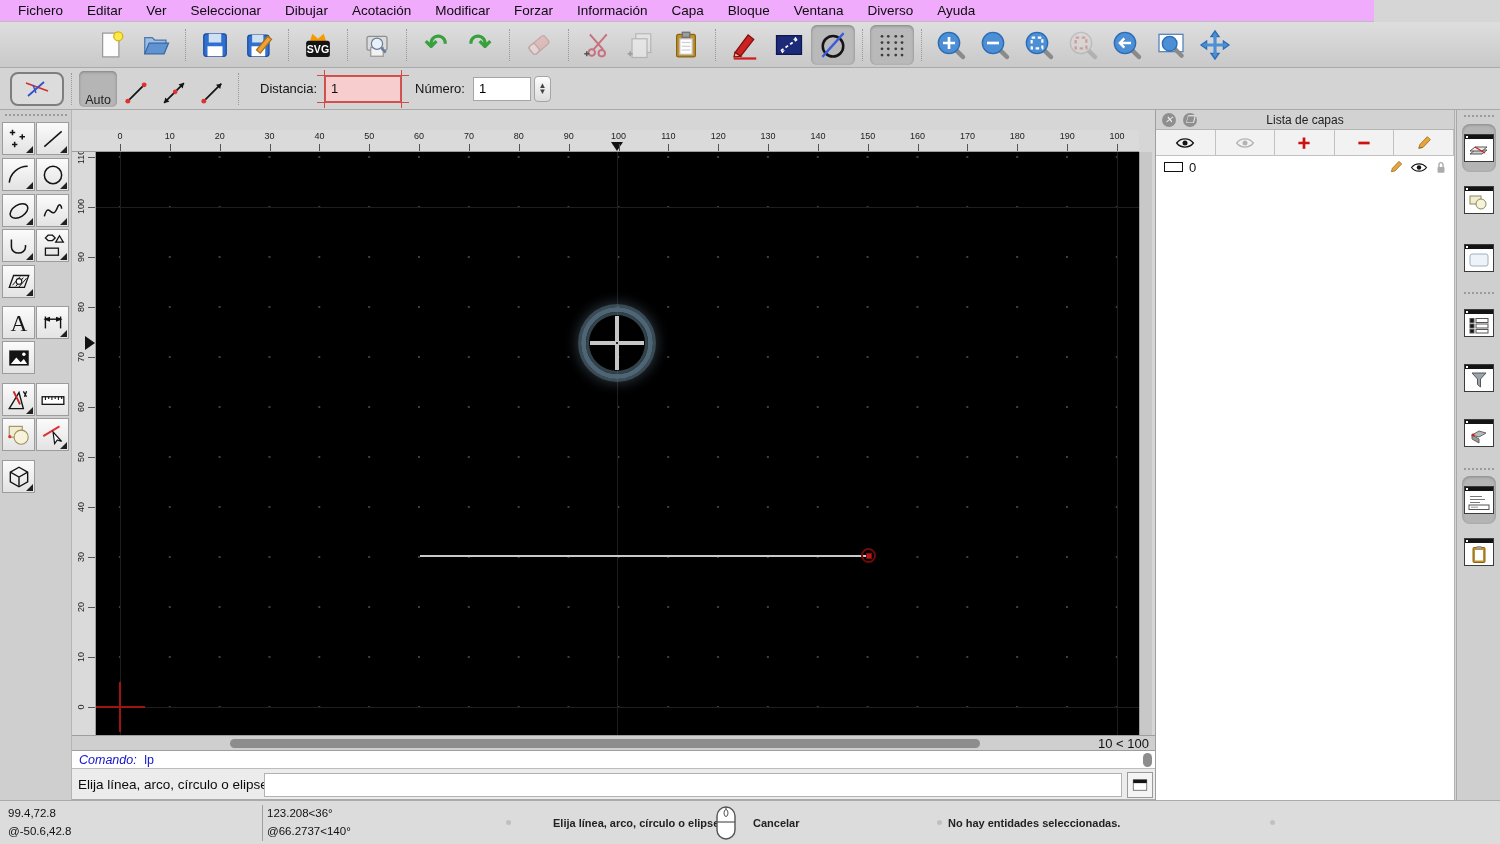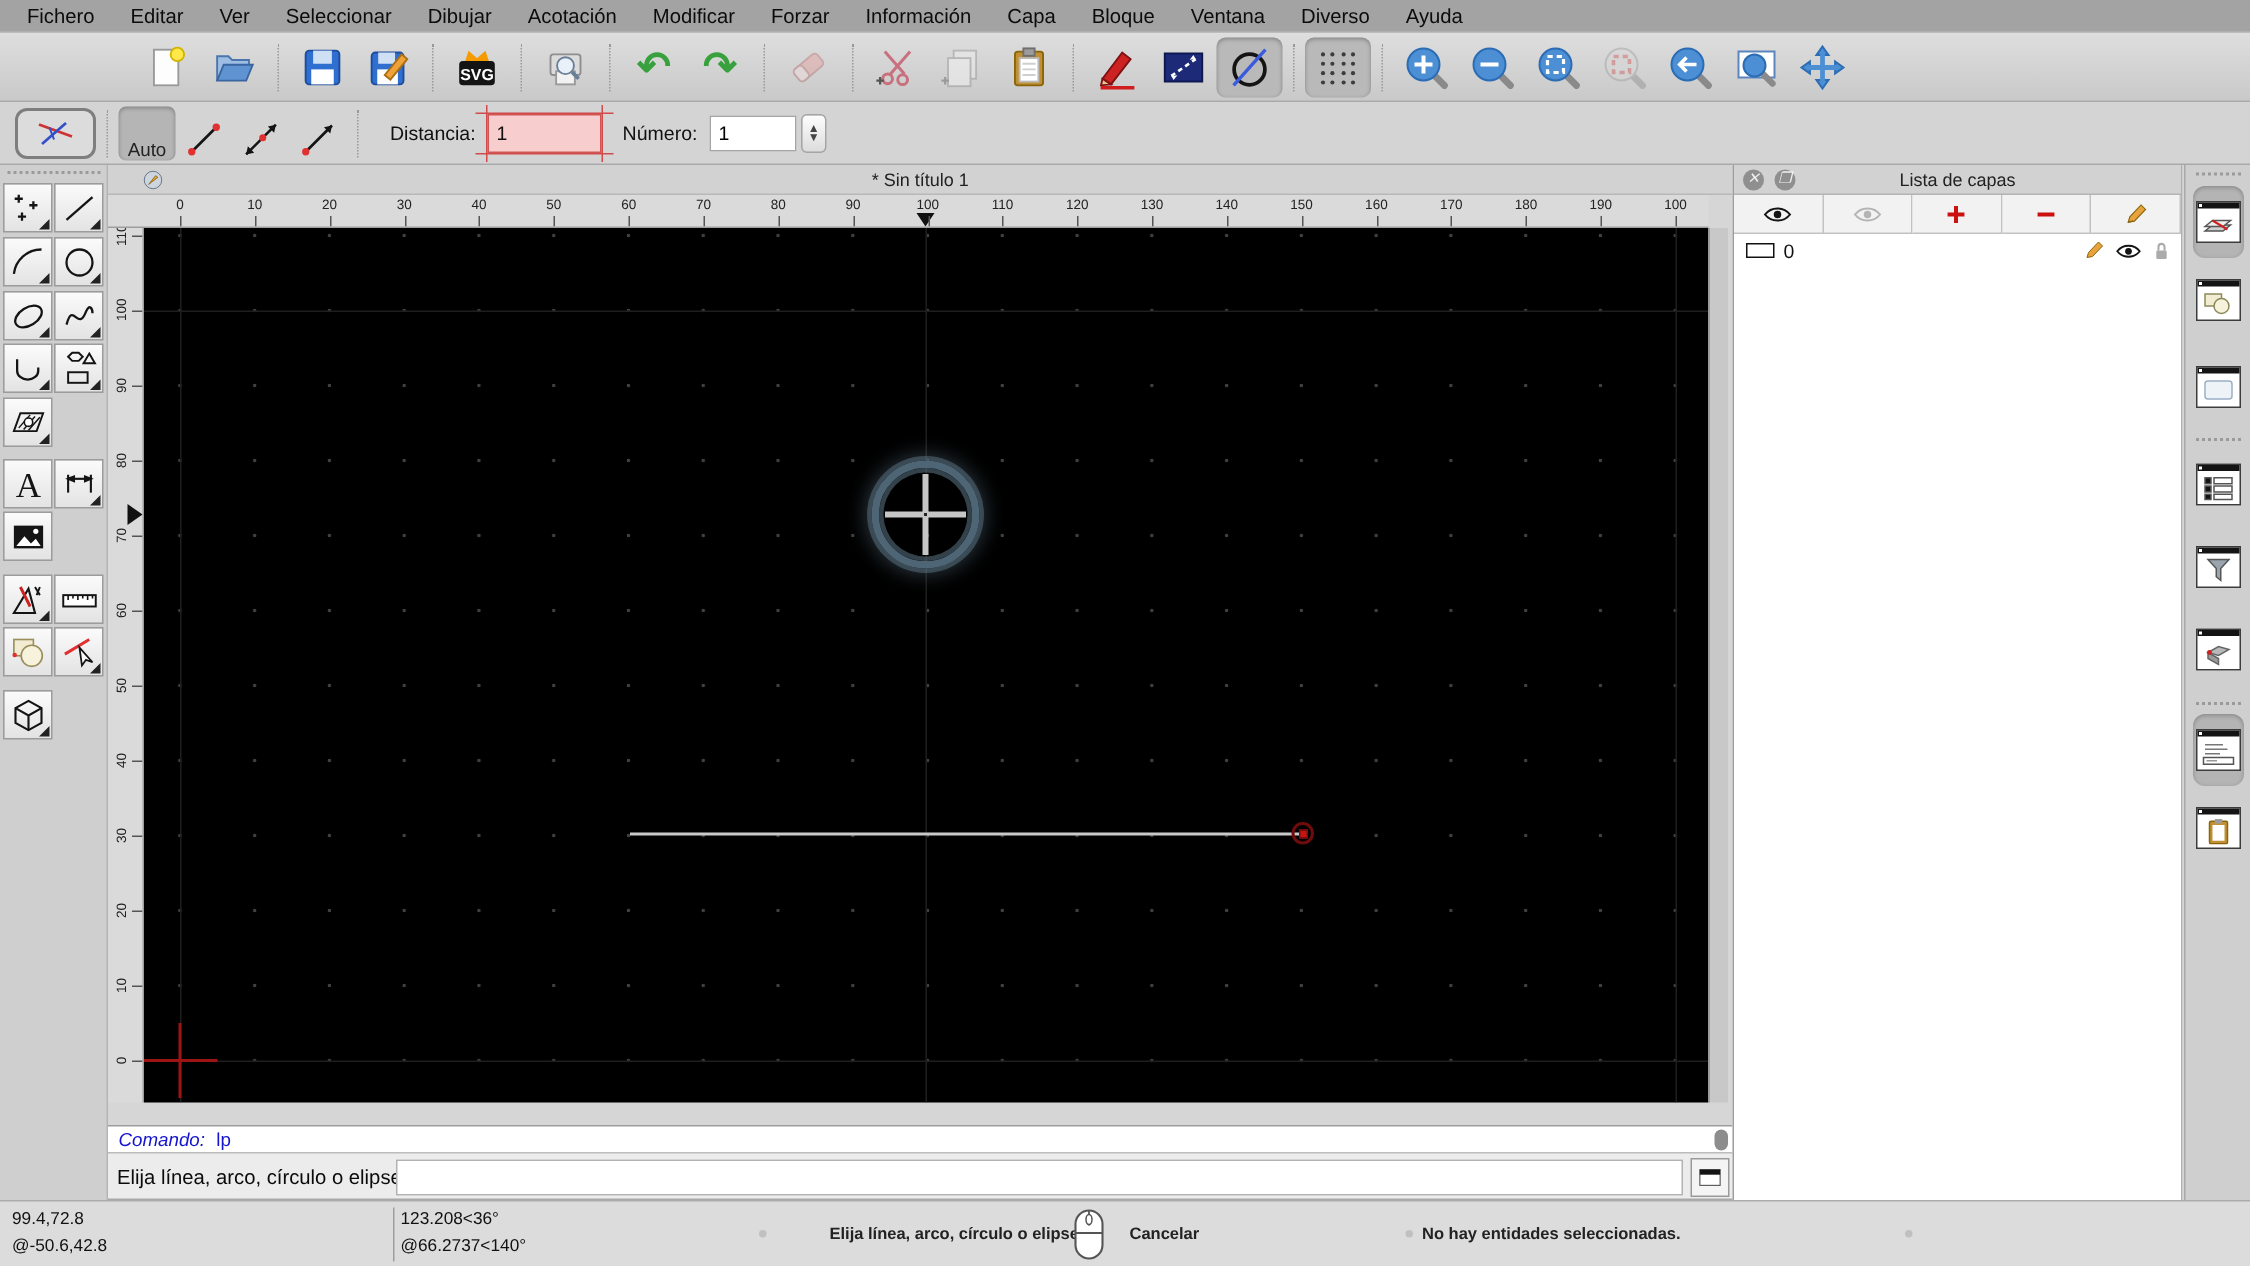--- a/index.html
+++ b/index.html
@@ -1,20 +1,20 @@
 <!DOCTYPE html>
 <html><head>
 <meta charset="utf-8">
 <style>
 *{margin:0;padding:0;box-sizing:border-box}
 html,body{width:1500px;height:844px;overflow:hidden;font-family:"Liberation Sans",sans-serif;background:#d6d6d6;-webkit-font-smoothing:antialiased}
 #stage{position:relative;width:1500px;height:844px}
 i,em,span,div{display:block}
 
-#menubar{position:absolute;left:0;top:0;width:1500px;height:22px;background:#a3a3a3;border-bottom:1px solid #bdbdbd;display:flex;align-items:center;padding-left:6px;font-size:13.5px;color:#0c0c0c;z-index:30}
+#menubar{position:absolute;left:0;top:0;width:1374px;height:22px;background:#f0abfc;border-bottom:1px solid #bdbdbd;display:flex;align-items:center;padding-left:6px;font-size:13.5px;color:#0c0c0c;z-index:30}
 #menubar span{display:inline-block;padding:0 12px;line-height:22px}
 
 #toolbar{position:absolute;left:0;top:22px;width:1500px;height:46px;background:linear-gradient(#dedede,#c9c9c9);border-bottom:1px solid #a9a9a9;display:flex;align-items:center;padding-left:90px}
 .tb{width:44px;height:40px;display:flex;align-items:center;justify-content:center;flex:0 0 auto;border-radius:6px}
 .tb svg{display:block}
 .tb.sel{background:#b9b9b9;box-shadow:inset 0 1px 3px rgba(0,0,0,.3)}
 .tb.dis{opacity:.42}
 .tsep{width:1px;height:32px;border-left:1px dotted #989898;margin:0 7px;flex:0 0 auto}
 .uarr{font-size:27px;font-weight:bold;color:#38a03c;line-height:1}
 
@@ -453,27 +453,20 @@
         </svg>
       </div>
     <div class="pb sub" style="left:2px;top:350px">
         <svg width="26" height="26" viewBox="0 0 24 24" fill="none" stroke="#141414" stroke-width="1.3">
           <path d="M12 3 L20 7.5 V16.5 L12 21 L4 16.5 V7.5 Z"></path>
           <path d="M4 7.5 L12 12 L20 7.5 M12 12 V21"></path>
         </svg>
       </div>
   </div>
 
-  <div id="doctitle">
-    <svg style="position:absolute;left:23px;top:3px" width="14" height="14" viewBox="0 0 24 24">
-        <circle cx="12" cy="12" r="10" fill="#cdd6e0" stroke="#5a6a7a"></circle>
-        <path d="M7 17 L15 7 l2.5 2z" fill="#e8a33d" stroke="#8a650a"></path>
-      </svg>
-    <span style="display:inline">* Sin título 1</span>
-  </div>
   <div id="rcorner"></div>
   <div id="hruler">
       <i id="hmarker" style="left:521px"></i>
       <span class="hrl" style="left: 24px;">0</span>
       <i class="hrt" style="left: 24px;"></i>
       <span class="hrl" style="left: 73.85px;">10</span>
       <i class="hrt" style="left: 73.85px;"></i>
       <span class="hrl" style="left: 123.7px;">20</span>
       <i class="hrt" style="left: 123.7px;"></i>
       <span class="hrl" style="left: 173.55px;">30</span>
@@ -553,20 +546,24 @@
     <div id="endpt">
         <i></i>
       </div>
     <i id="curring"></i>
     <i id="curH"></i>
     <i id="curV"></i>
     <i id="curdot"></i>
   </div>
 
   <div id="vscroll"></div>
+  <div id="hscrollrow">
+    <i id="hthumb"></i>
+    <span id="gridinfo">10 &lt; 100</span>
+  </div>
 
   <div id="cmdhist">
     <span class="lbl">Comando:</span>
     <span class="val">lp</span>
     <i id="histpill"></i>
   </div>
   <div id="promptrow">
     <span id="promptlabel">Elija línea, arco, círculo o elipse:</span>
     <input id="promptinput" value="" style="">
     <div id="promptbtn">

